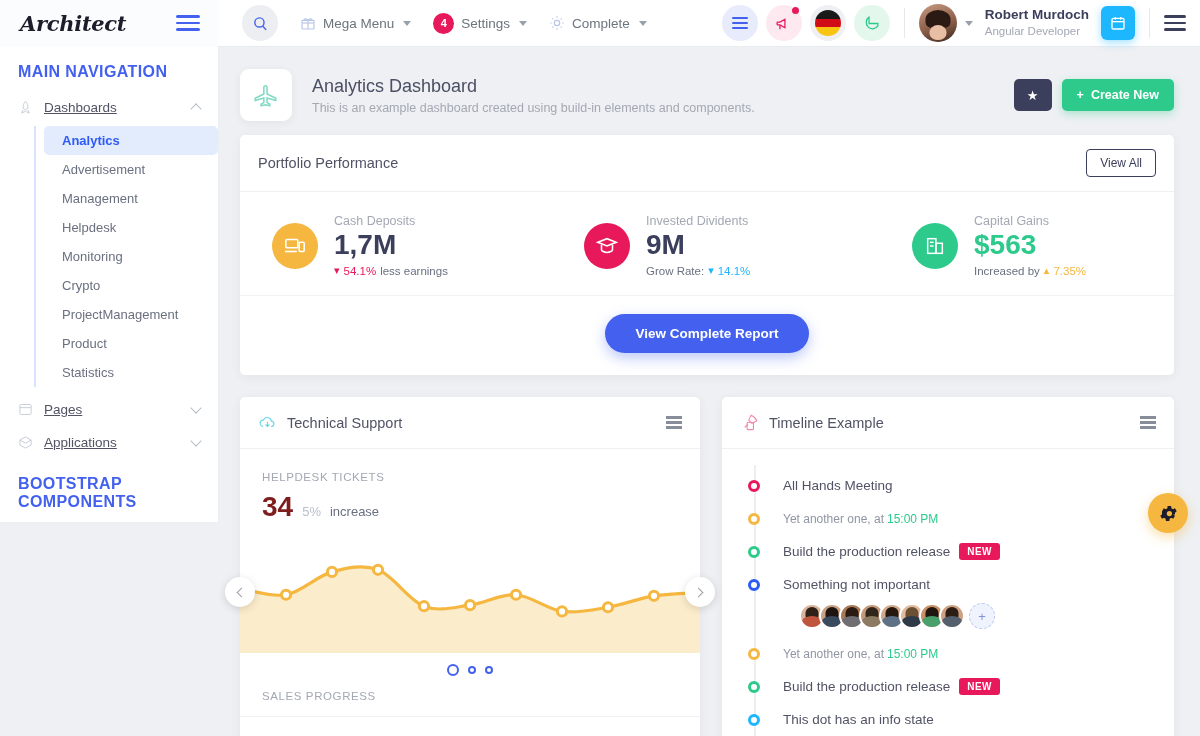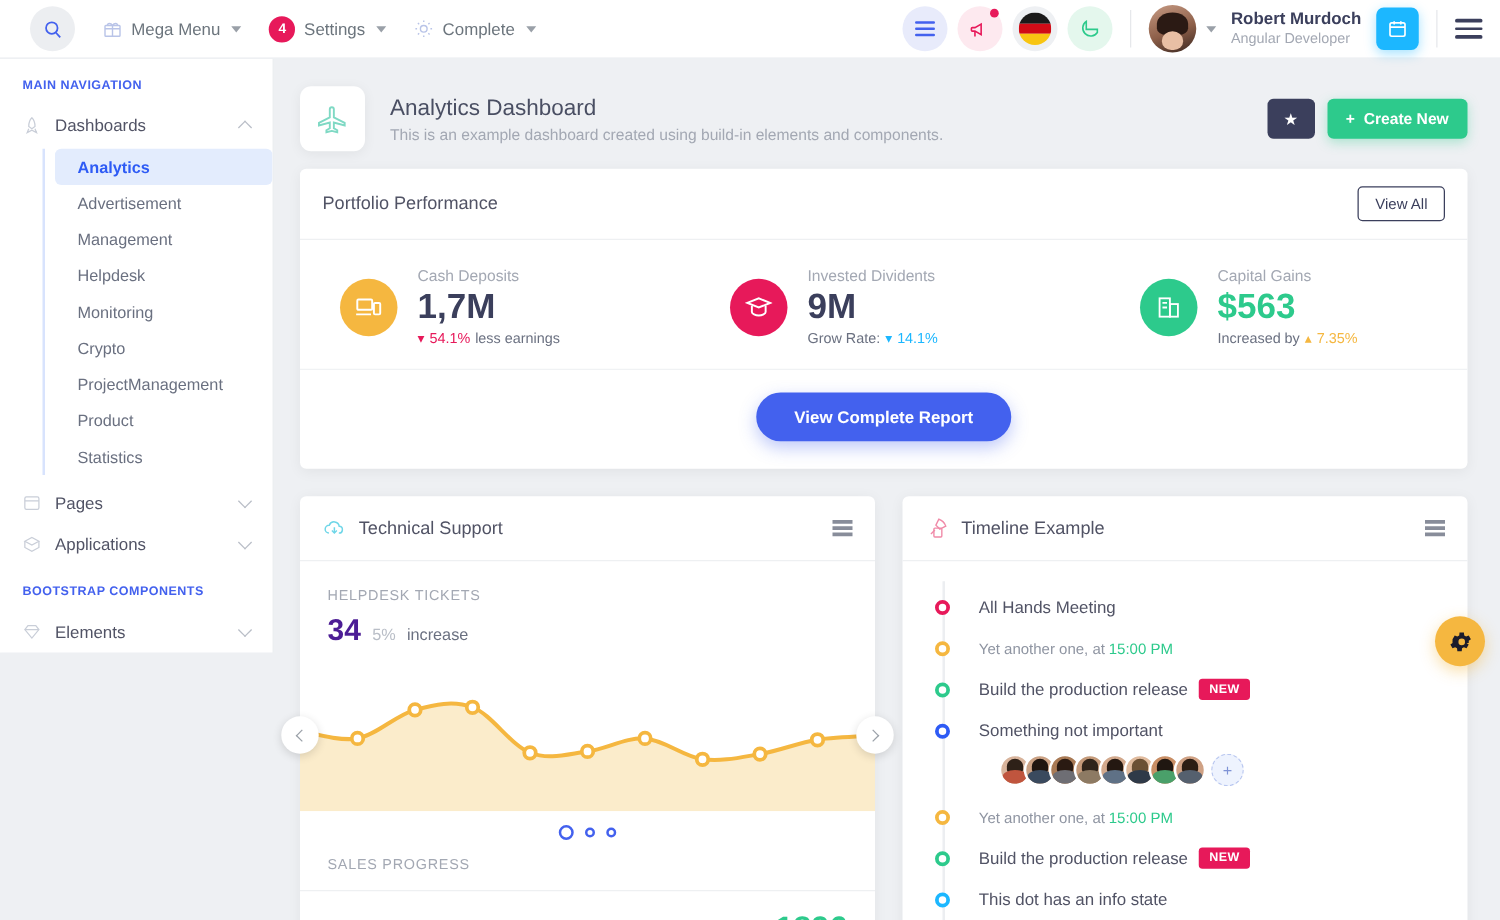--- a/index.html
+++ b/index.html
@@ -88,29 +88,29 @@
     cursor: pointer; box-shadow: 0 3px 9px rgba(28,183,255,.4);
   }
 
   
   .sidebar {
     position: absolute; left: 0; top: 47px; width: 218px; height: 475px;
     background: #fff; overflow: hidden; z-index: 30;
     box-shadow: 1px 0 0 #eceef1;
   }
   .nav-label {
-    font-size: 10px; font-weight: 700; color: #4361ee; letter-spacing: .4px;
+    font-size: 16px; font-weight: 700; color: #4361ee; letter-spacing: .4px;
     padding: 16px 26px 10px 18px;
   }
   .nav-item {
     display: flex; align-items: center; padding: 9px 18px; cursor: pointer;
     font-size: 13.5px; color: #515365;
   }
   .nav-item .nic { width: 26px; display: flex; align-items: center; }
-  .nav-item .ntxt { flex: 1; }
+  .nav-item .ntxt { flex: 1; text-decoration: underline; }
   .chev { width: 8px; height: 8px; border-right: 1.6px solid #b9bec7;
           border-bottom: 1.6px solid #b9bec7; transform: rotate(45deg);
           margin-top: -4px; }
   .chev.up { transform: rotate(-135deg); margin-top: 2px; }
   .submenu { position: relative; padding-left: 30px; margin: 2px 0 6px 0; }
   .submenu:before {
     content:""; position:absolute; left: 34px; top: 0; bottom: 0;
     width: 2px; background: #d8e3fd;
   }
   .sub-item {
@@ -187,21 +187,21 @@
   }
 
   
   .bottom-row { display: flex; gap: 22px; margin: 22px 26px 0 22px; }
   .col-left { width: 460px; }
   .col-right { flex: 1; }
 
   .ts-body { padding: 22px 22px 0 22px; }
   .kpi-label { font-size: 11.5px; color: #a3a8b3; letter-spacing: .6px; }
   .kpi-row { display: flex; align-items: baseline; gap: 9px; margin-top: 8px; }
-  .kpi-num { font-size: 24px; font-weight: 700; color: #4c1d95; }
+  .kpi-num { font-size: 28px; font-weight: 700; color: #7f1d1d; }
   .kpi-pct { font-size: 13px; color: #b9bec7; }
   .kpi-word { font-size: 13px; color: #6a7080; }
 
   .chart-wrap { position: relative; height: 122px; margin-top: 8px; }
   .chart-wrap svg { display: block; width: 100%; height: 122px; }
   .carousel-arrow {
     position: absolute; top: 50%; transform: translateY(-50%);
     width: 30px; height: 30px; border-radius: 50%; background: #fff;
     box-shadow: 0 2px 8px rgba(0,0,0,.14); display: flex;
     align-items: center; justify-content: center; cursor: pointer; z-index: 5;
@@ -262,20 +262,28 @@
     border-radius: 50%; background: #f5b740; display: flex; align-items: center;
     justify-content: center; cursor: pointer; z-index: 50;
     box-shadow: 0 4px 12px rgba(245,183,64,.45);
   }
 </style>
 </head>
 <body>
 
 <div class="topbar">
 
+  <div class="brand-zone">
+    <div class="brand-logo">Architect</div>
+    <div class="burger">
+      <i></i>
+        <i></i>
+        <i></i>
+    </div>
+  </div>
 
   <div class="search-circle">
     <svg width="17" height="17" viewBox="0 0 24 24" fill="none" stroke="#4361ee" stroke-width="2">
       <circle cx="10.5" cy="10.5" r="6.5"></circle>
         <line x1="15" y1="15.5" x2="20" y2="21"></line>
     </svg>
   </div>
 
   <div class="hmenu">
 

